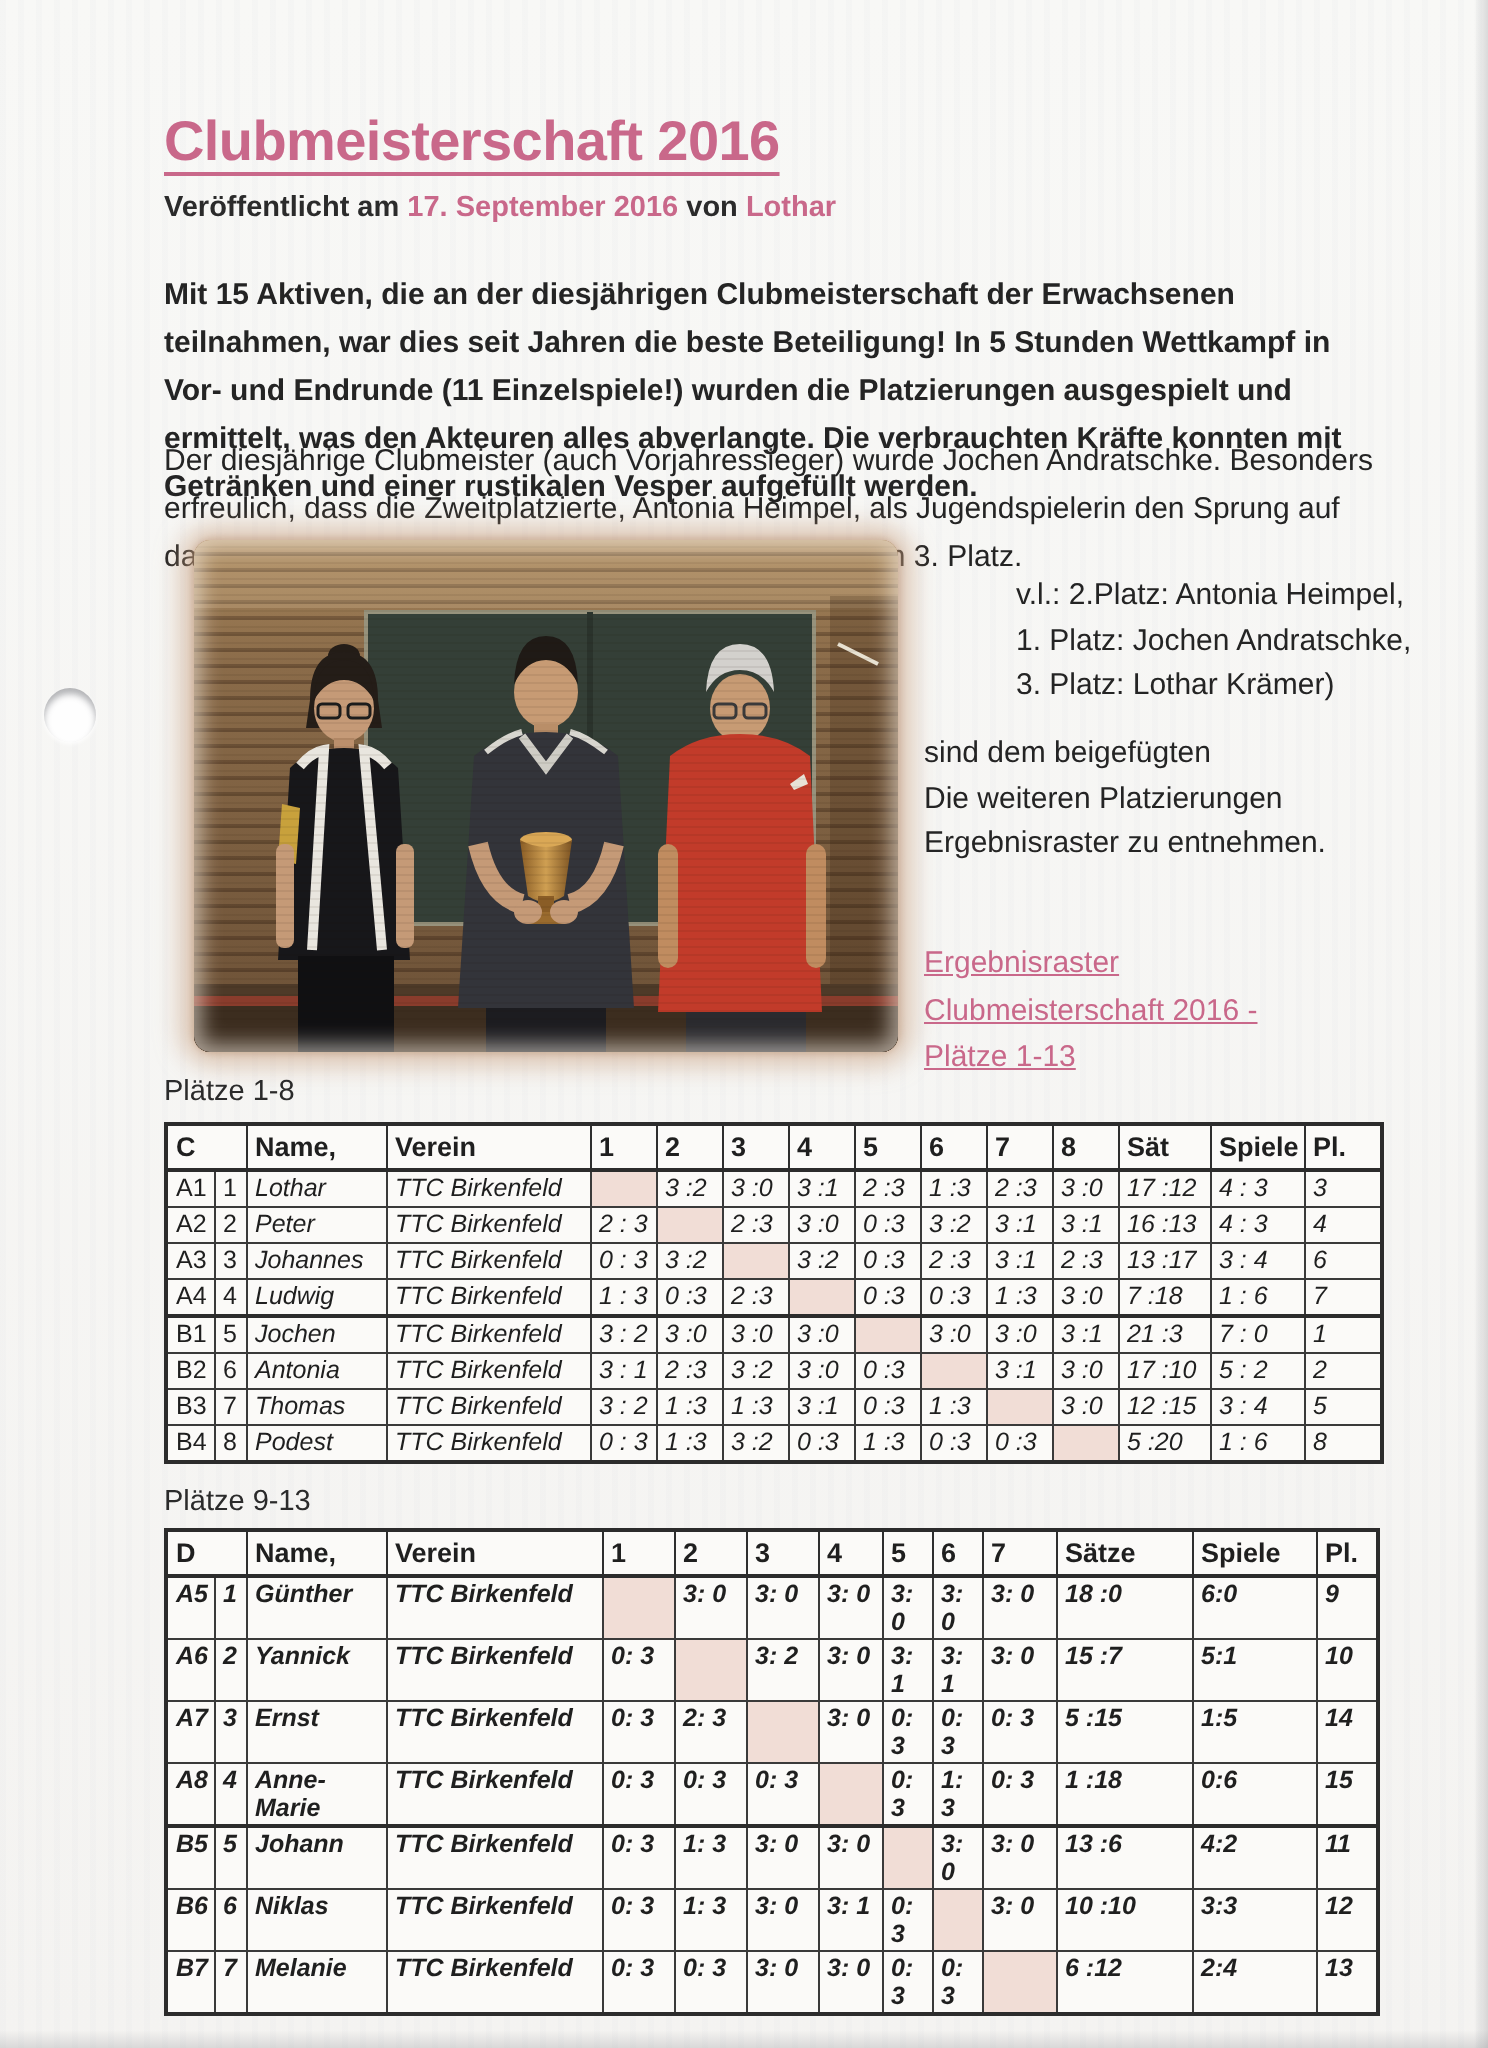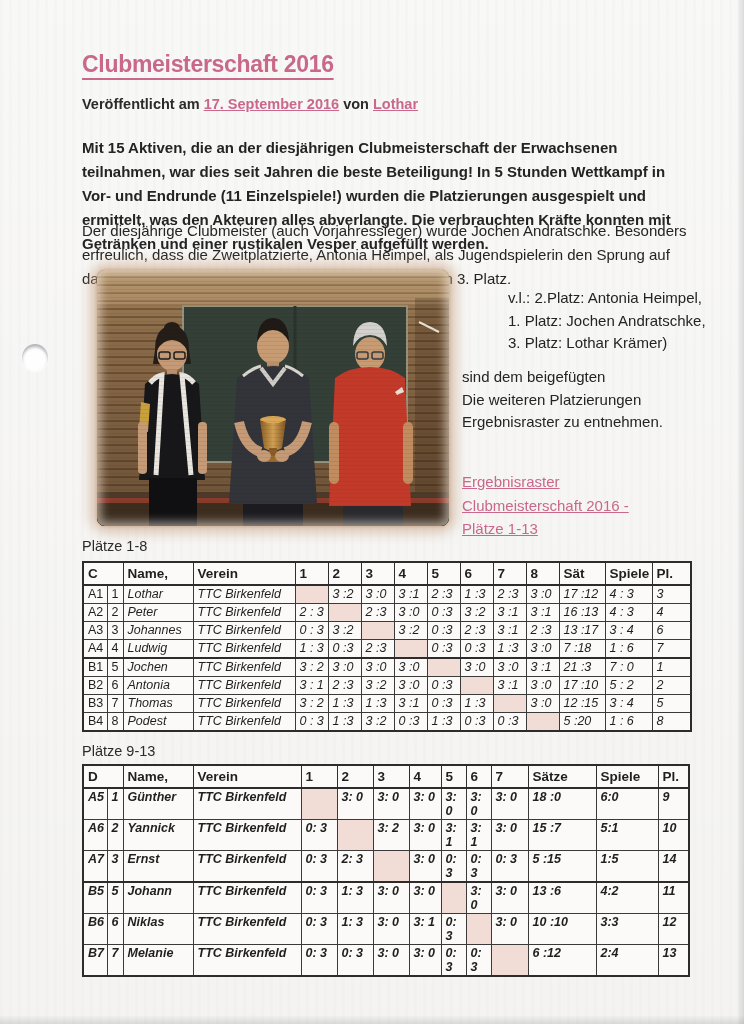--- a/index.html
+++ b/index.html
@@ -13,26 +13,26 @@
     overflow:hidden;
   }
   .scan::after{ content:''; position:absolute; right:0; top:0; width:7px; height:100%;
     background:linear-gradient(to right, rgba(0,0,0,0), rgba(110,112,118,0.22)); }
   .scan::before{ content:''; position:absolute; left:0; bottom:0; width:100%; height:9px;
     background:linear-gradient(to bottom, rgba(0,0,0,0), rgba(110,112,118,0.20)); }
 
   .abs { position:absolute; }
 
   .title {
-    left:82px; top:36px; font-size:23px; font-weight:700; color:#c9688a;
+    left:82px; top:36px; font-size:28px; font-weight:700; color:#c9688a;
     text-decoration:underline; text-decoration-thickness:2px; text-underline-offset:6px;
     letter-spacing:-0.3px;
   }
   .published { left:82px; top:96px; font-size:14.5px; font-weight:600; color:#2b2b2b; }
-  .plink { color:#c9688a; font-weight:700; text-decoration:underline; cursor:pointer; }
+  .plink { color:#c9688a; font-weight:700; cursor:pointer; }
 
   .para { left:82px; width:616px; font-size:15px; line-height:24px; color:#242424; }
   .p1 { top:121px;font-weight:bold; }
   .p2 { top:204px; }
 
   .photo-wrap { left:97px; top:270px; width:352px; height:256px;
     border-radius:10px;
     box-shadow: 0 0 12px 7px rgba(198,158,126,0.55), 0 0 3px 1px rgba(150,104,72,0.35);
   }
   .photo-frame { position:relative; width:352px; height:256px; border-radius:8px; overflow:hidden; }
@@ -438,20 +438,36 @@
             <td>2: 3</td>
             <td class="shade"></td>
             <td>3: 0</td>
             <td>0: 3</td>
             <td>0: 3</td>
             <td>0: 3</td>
             <td>5 :15</td>
             <td>1:5</td>
             <td>14</td>
           </tr>
+          <tr>
+            <td class="idc">A8</td>
+            <td class="numc">4</td>
+            <td>Anne-Marie</td>
+            <td>TTC Birkenfeld</td>
+            <td>0: 3</td>
+            <td>0: 3</td>
+            <td>0: 3</td>
+            <td class="shade"></td>
+            <td>0: 3</td>
+            <td>1: 3</td>
+            <td>0: 3</td>
+            <td>1 :18</td>
+            <td>0:6</td>
+            <td>15</td>
+          </tr>
           <tr class="gsep">
             <td class="idc">B5</td>
             <td class="numc">5</td>
             <td>Johann</td>
             <td>TTC Birkenfeld</td>
             <td>0: 3</td>
             <td>1: 3</td>
             <td>3: 0</td>
             <td>3: 0</td>
             <td class="shade"></td>

